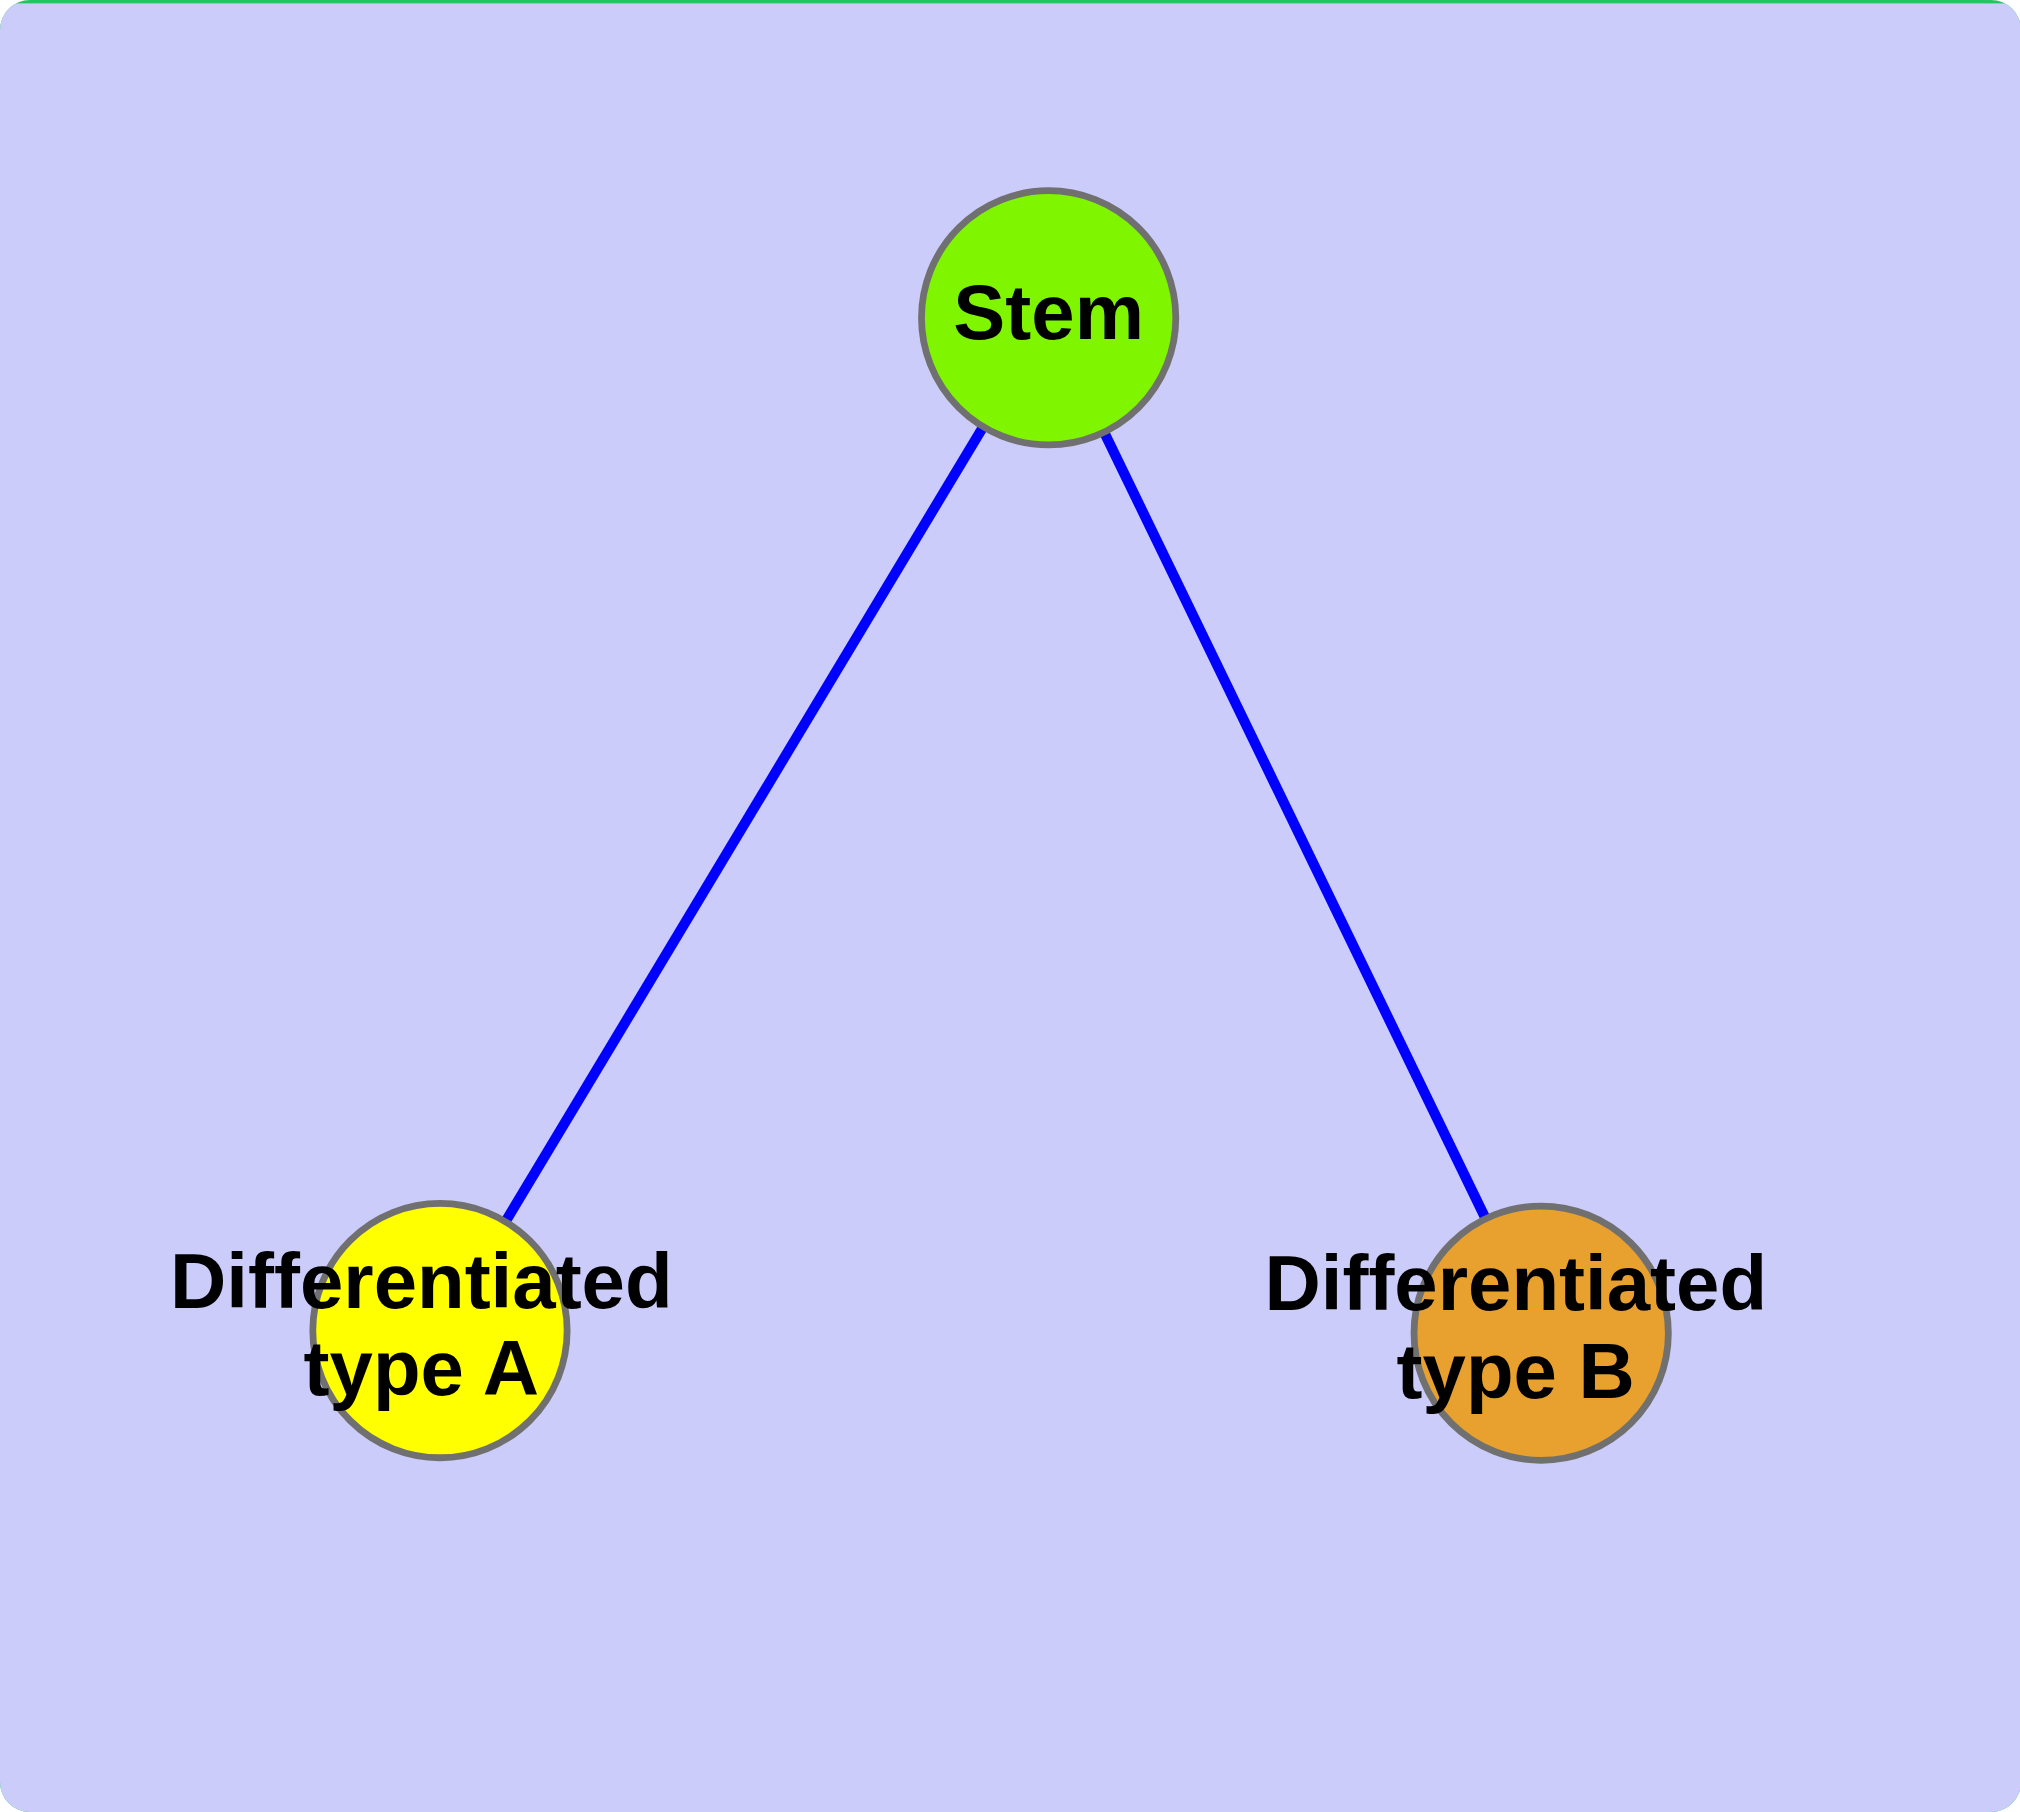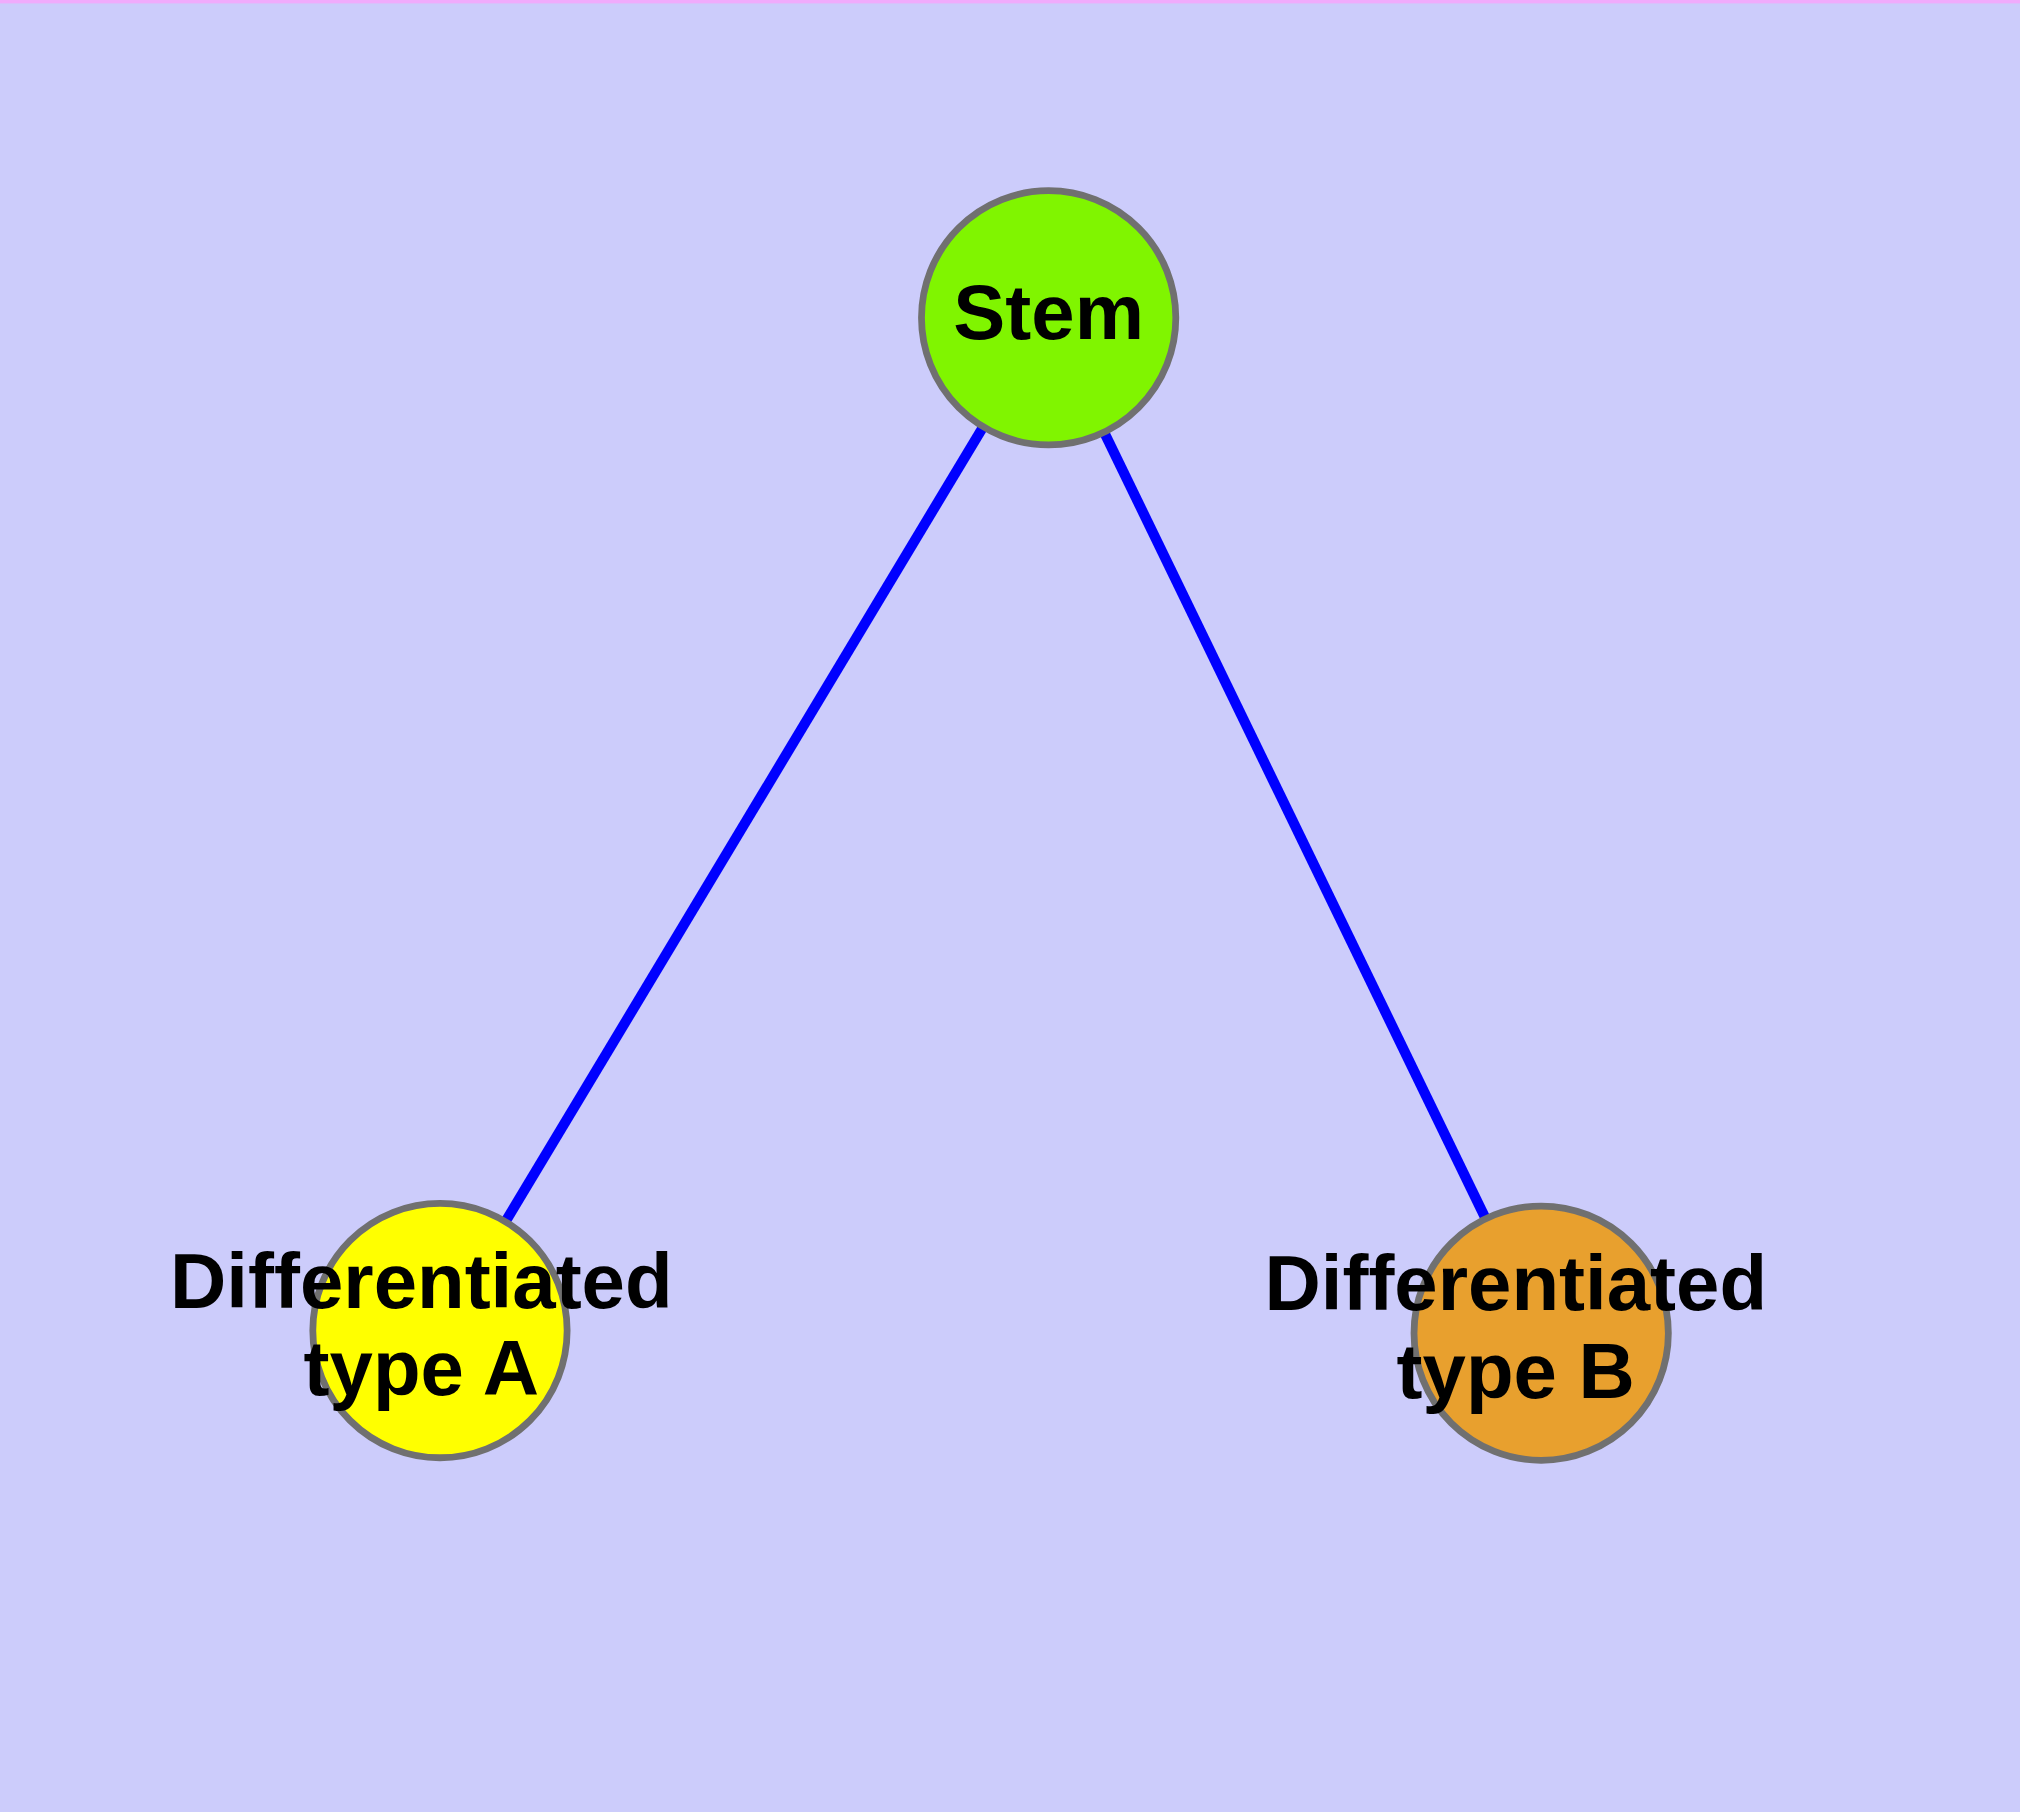--- a/index.html
+++ b/index.html
@@ -27,21 +27,21 @@
     font-family: "Liberation Sans", sans-serif;
     font-weight: bold;
     fill: #000000;
     text-anchor: middle;
     dominant-baseline: middle;
   }
 </style>
 </head>
 <body>
 
-<div id="canvas" style="background: #f0abfc;">
+<div id="canvas" style="background: #22c55e; border-radius: 30px;">
   <svg id="graph-svg" viewBox="0 0 2384 2138" preserveAspectRatio="none" xmlns="http://www.w3.org/2000/svg">
     <rect id="bg-rect" x="0" y="4" width="2384" height="2134" fill="#ccccfb"></rect>
     <g id="edge-layer">
         <line x1="1159.7465370547607" y1="503.5764459882467" x2="596.2534629452394" y2="1441.4235540117534" stroke="#0000ff" stroke-width="12"></line>
         <line x1="1302.4548462487348" y1="509.96541446813137" x2="1752.5451537512652" y2="1438.0345855318687" stroke="#0000ff" stroke-width="12"></line>
       </g>
     <g id="node-layer">
         <g>
           <circle cx="1237" cy="375" r="150" fill="#80f500" stroke="#707070" stroke-width="8"></circle>
           <text class="node-label" x="1237" y="375" font-size="92"><tspan x="1237" dy="0">Stem</tspan></text>

